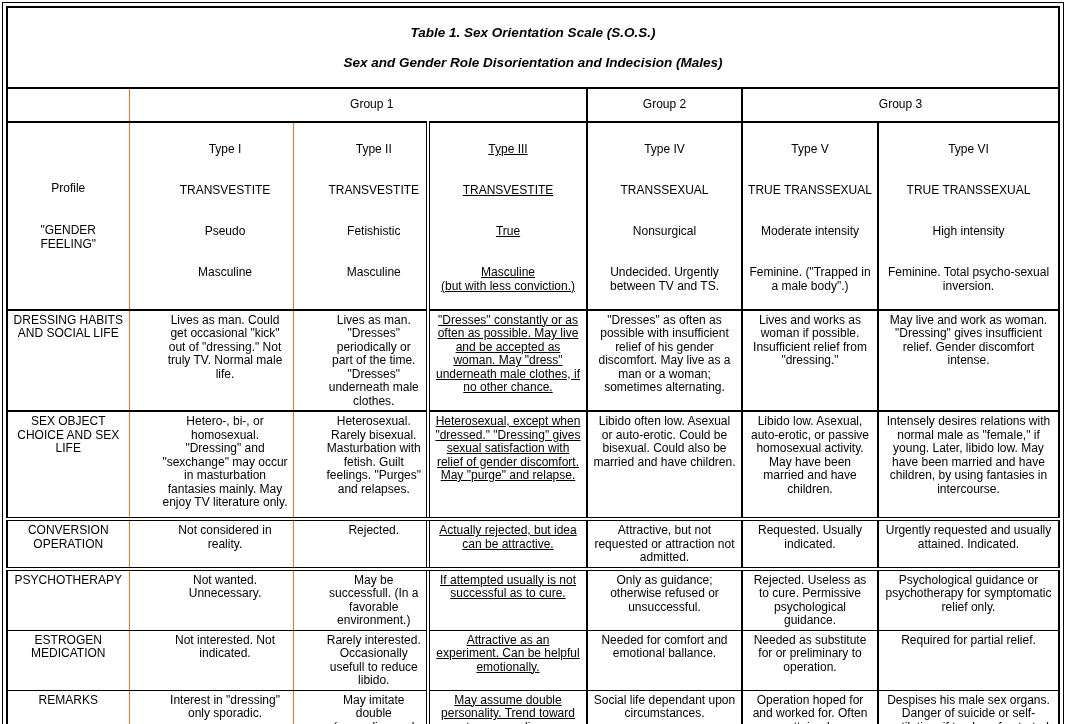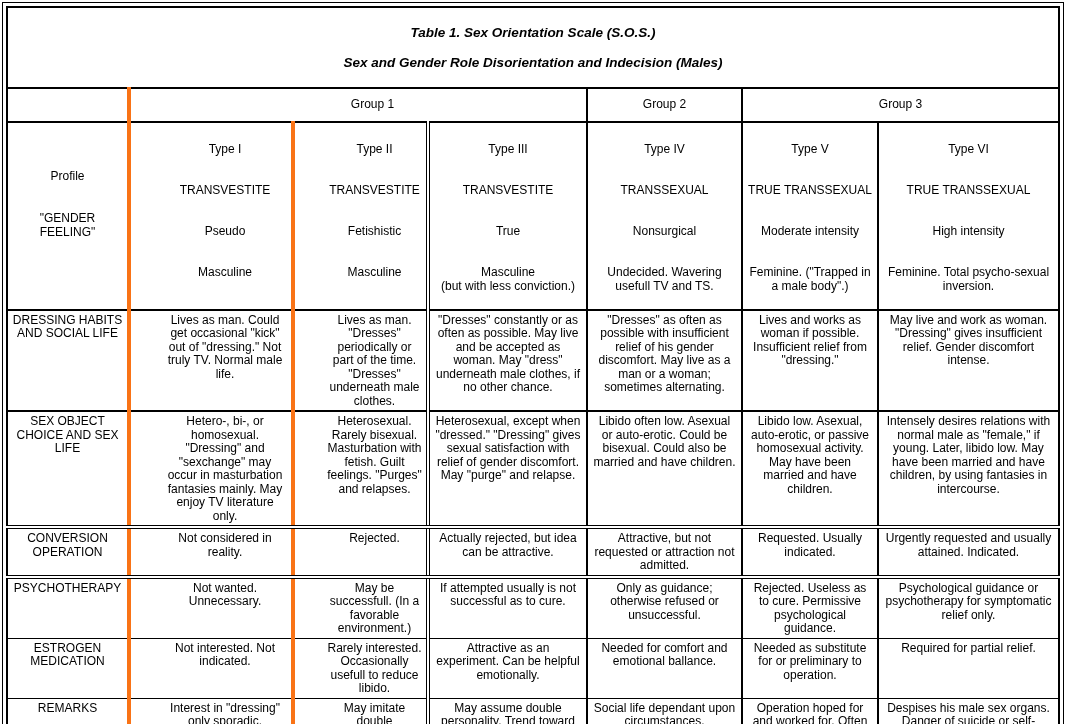--- a/index.html
+++ b/index.html
@@ -19,37 +19,37 @@
   td {
     vertical-align:top;
     text-align:center;
     padding:3px 4px 2px 4px;
     font-size:12px;
     line-height:13.5px;
     white-space:pre-line;
     overflow:hidden;
   }
   
-  .c1,.c2 { border-left:4px solid #f97316;padding-left:32px; }
-  .c3     { border-left:4px double #000; }
+  .c1,.c2 { border-left:1px solid #f97316;padding-left:32px; }
+  .c3     { border-left:4px double #000;text-decoration:underline; }
   .c4,.c5,.c6 { border-left:2px solid #000; }
   
   tr.rb1 > td { border-bottom:1px solid #000; }
   tr.rb2 > td { border-bottom:2px solid #000;border-radius:16px; }
   tr.rbd > td { border-bottom:4px double #000; }
 
   .title-cell { vertical-align:middle; padding:2px; }
   .title-line { font-weight:bold; font-style:italic; font-size:13.5px; line-height:17px; }
 
   .group-cell { vertical-align:middle; }
 
   .profile-cell { padding-top:7px; }
   .pline { margin-bottom:14px; }
   .pline:last-child { margin-bottom:0; }
-  .profile-label-cell { padding-top:34px;text-align:center; }
+  .profile-label-cell { padding-top:46px;text-align:center; }
   .profile-label-cell .pline { margin-bottom:15px; }
 
   tr.kinsey-row > td { vertical-align:middle; padding-top:1px; padding-bottom:1px; }
 </style>
 </head>
 <body>
 
 <div class="page">
   <div class="frame">
     <table class="sos">
@@ -99,21 +99,21 @@
           <div class="pline">Type III</div>
           <div class="pline">TRANSVESTITE</div>
           <div class="pline">True</div>
           <div class="pline">Masculine
 (but with less conviction.)</div>
         </td>
         <td class="profile-cell c4">
           <div class="pline">Type IV</div>
           <div class="pline">TRANSSEXUAL</div>
           <div class="pline">Nonsurgical</div>
-          <div class="pline">Undecided. Wavering usefull TV and TS.</div>
+          <div class="pline">Undecided. Urgently between TV and TS.</div>
         </td>
         <td class="profile-cell c5">
           <div class="pline">Type V</div>
           <div class="pline">TRUE TRANSSEXUAL</div>
           <div class="pline">Moderate intensity</div>
           <div class="pline">Feminine. ("Trapped in a male body".)</div>
         </td>
         <td class="profile-cell c6">
           <div class="pline">Type VI</div>
           <div class="pline">TRUE TRANSSEXUAL</div>

